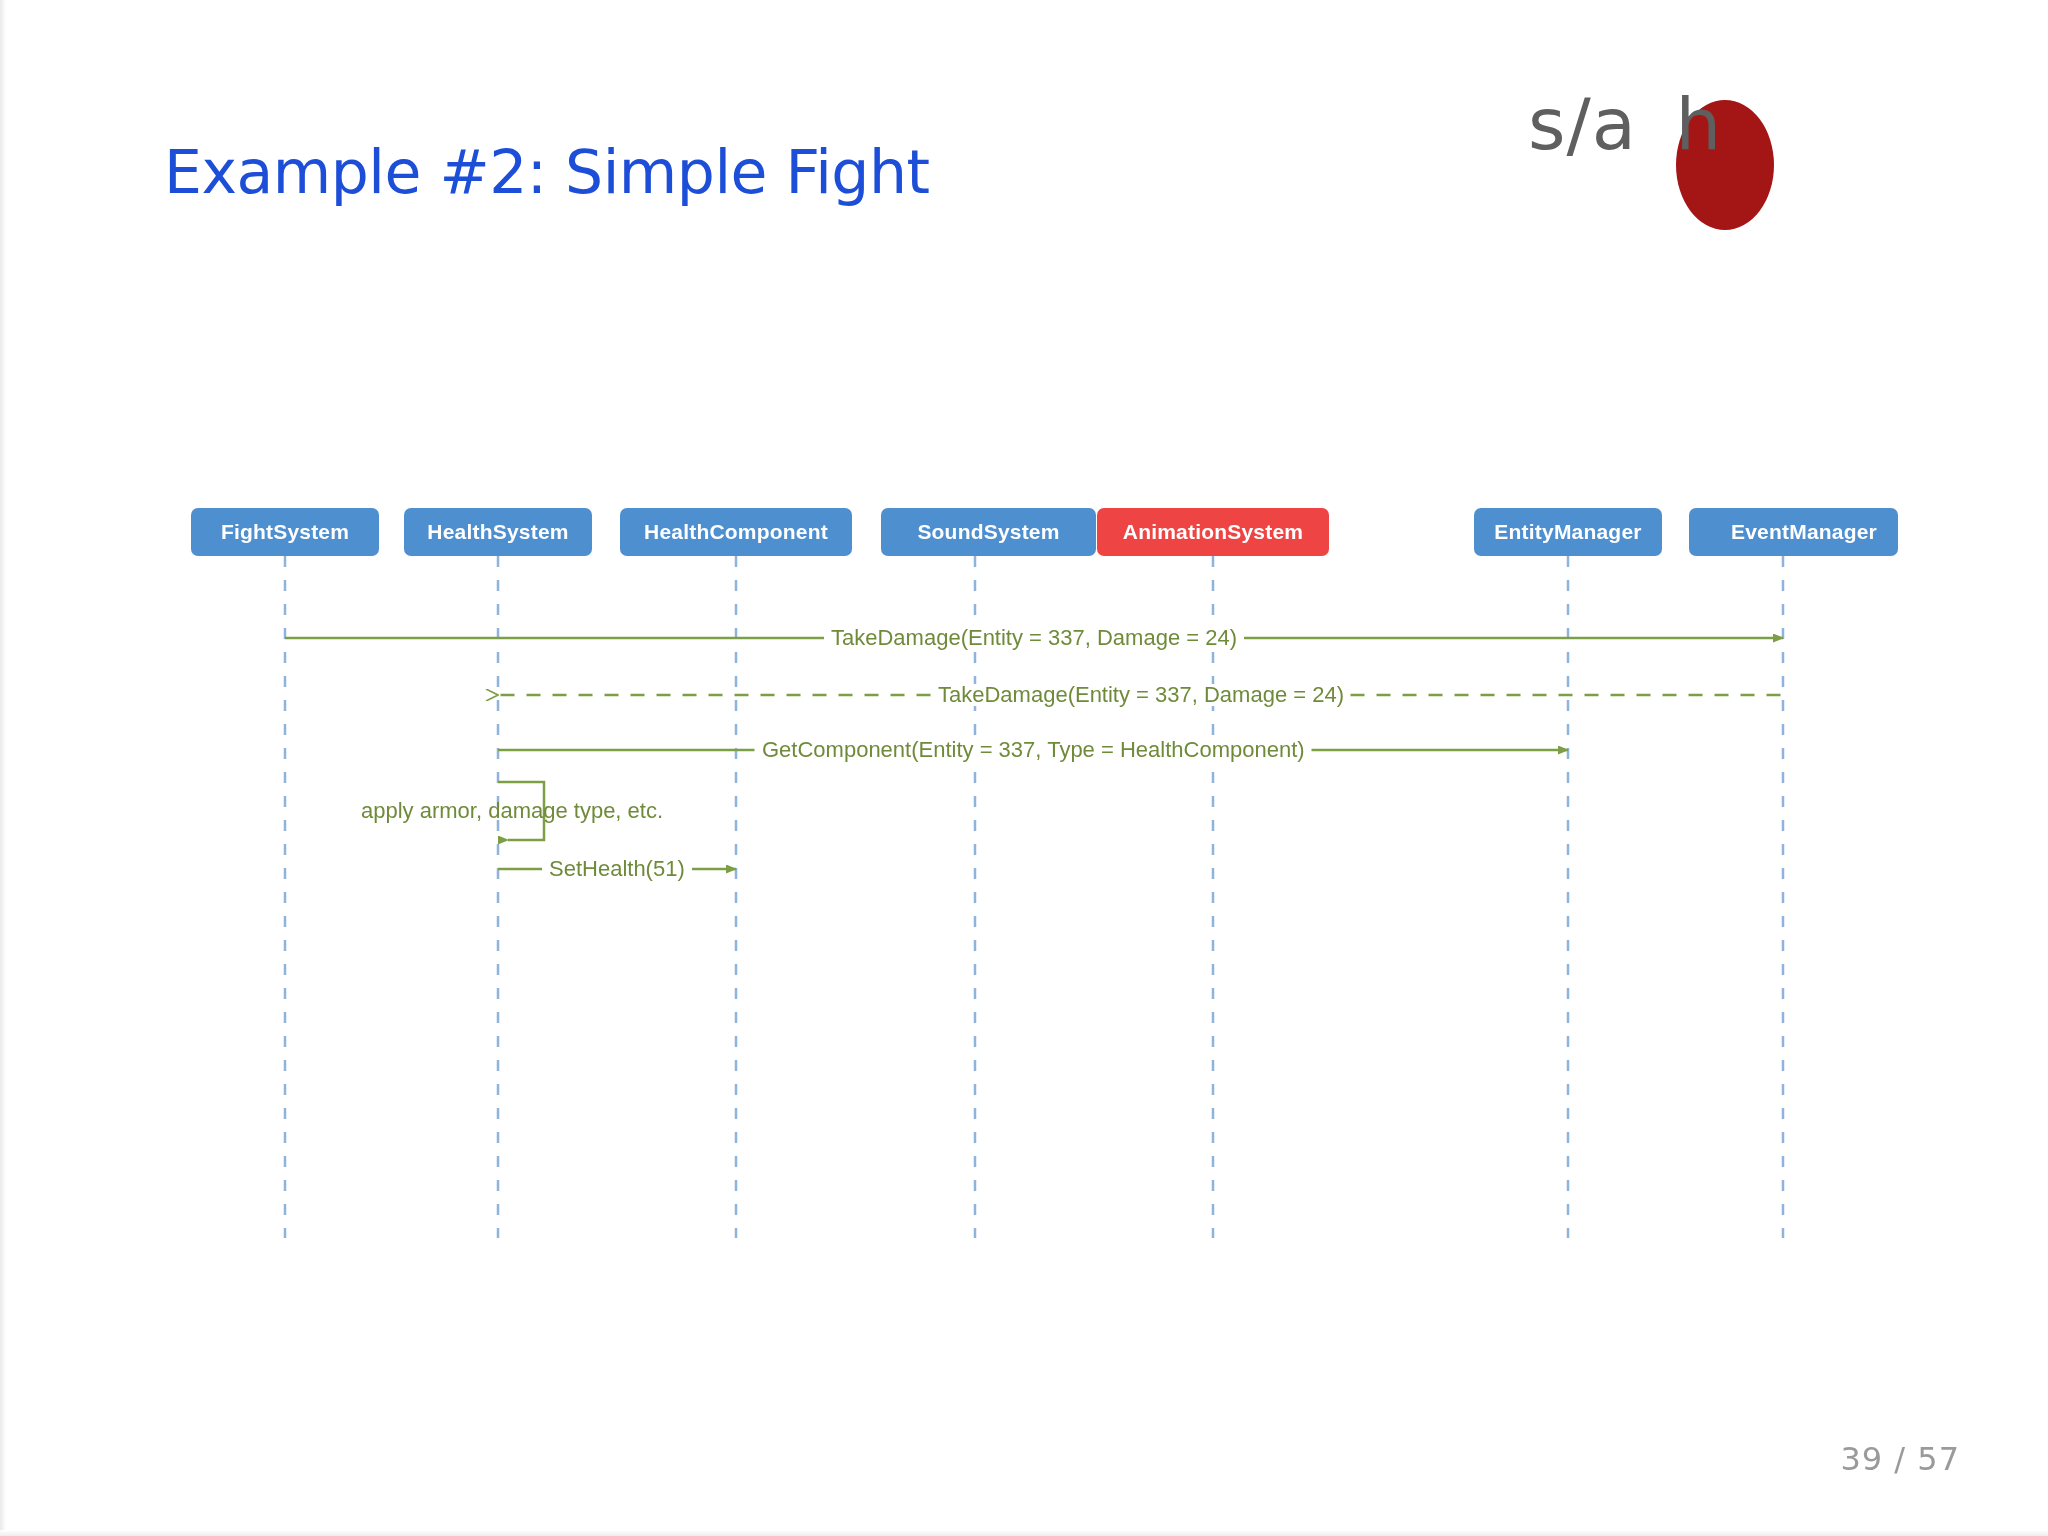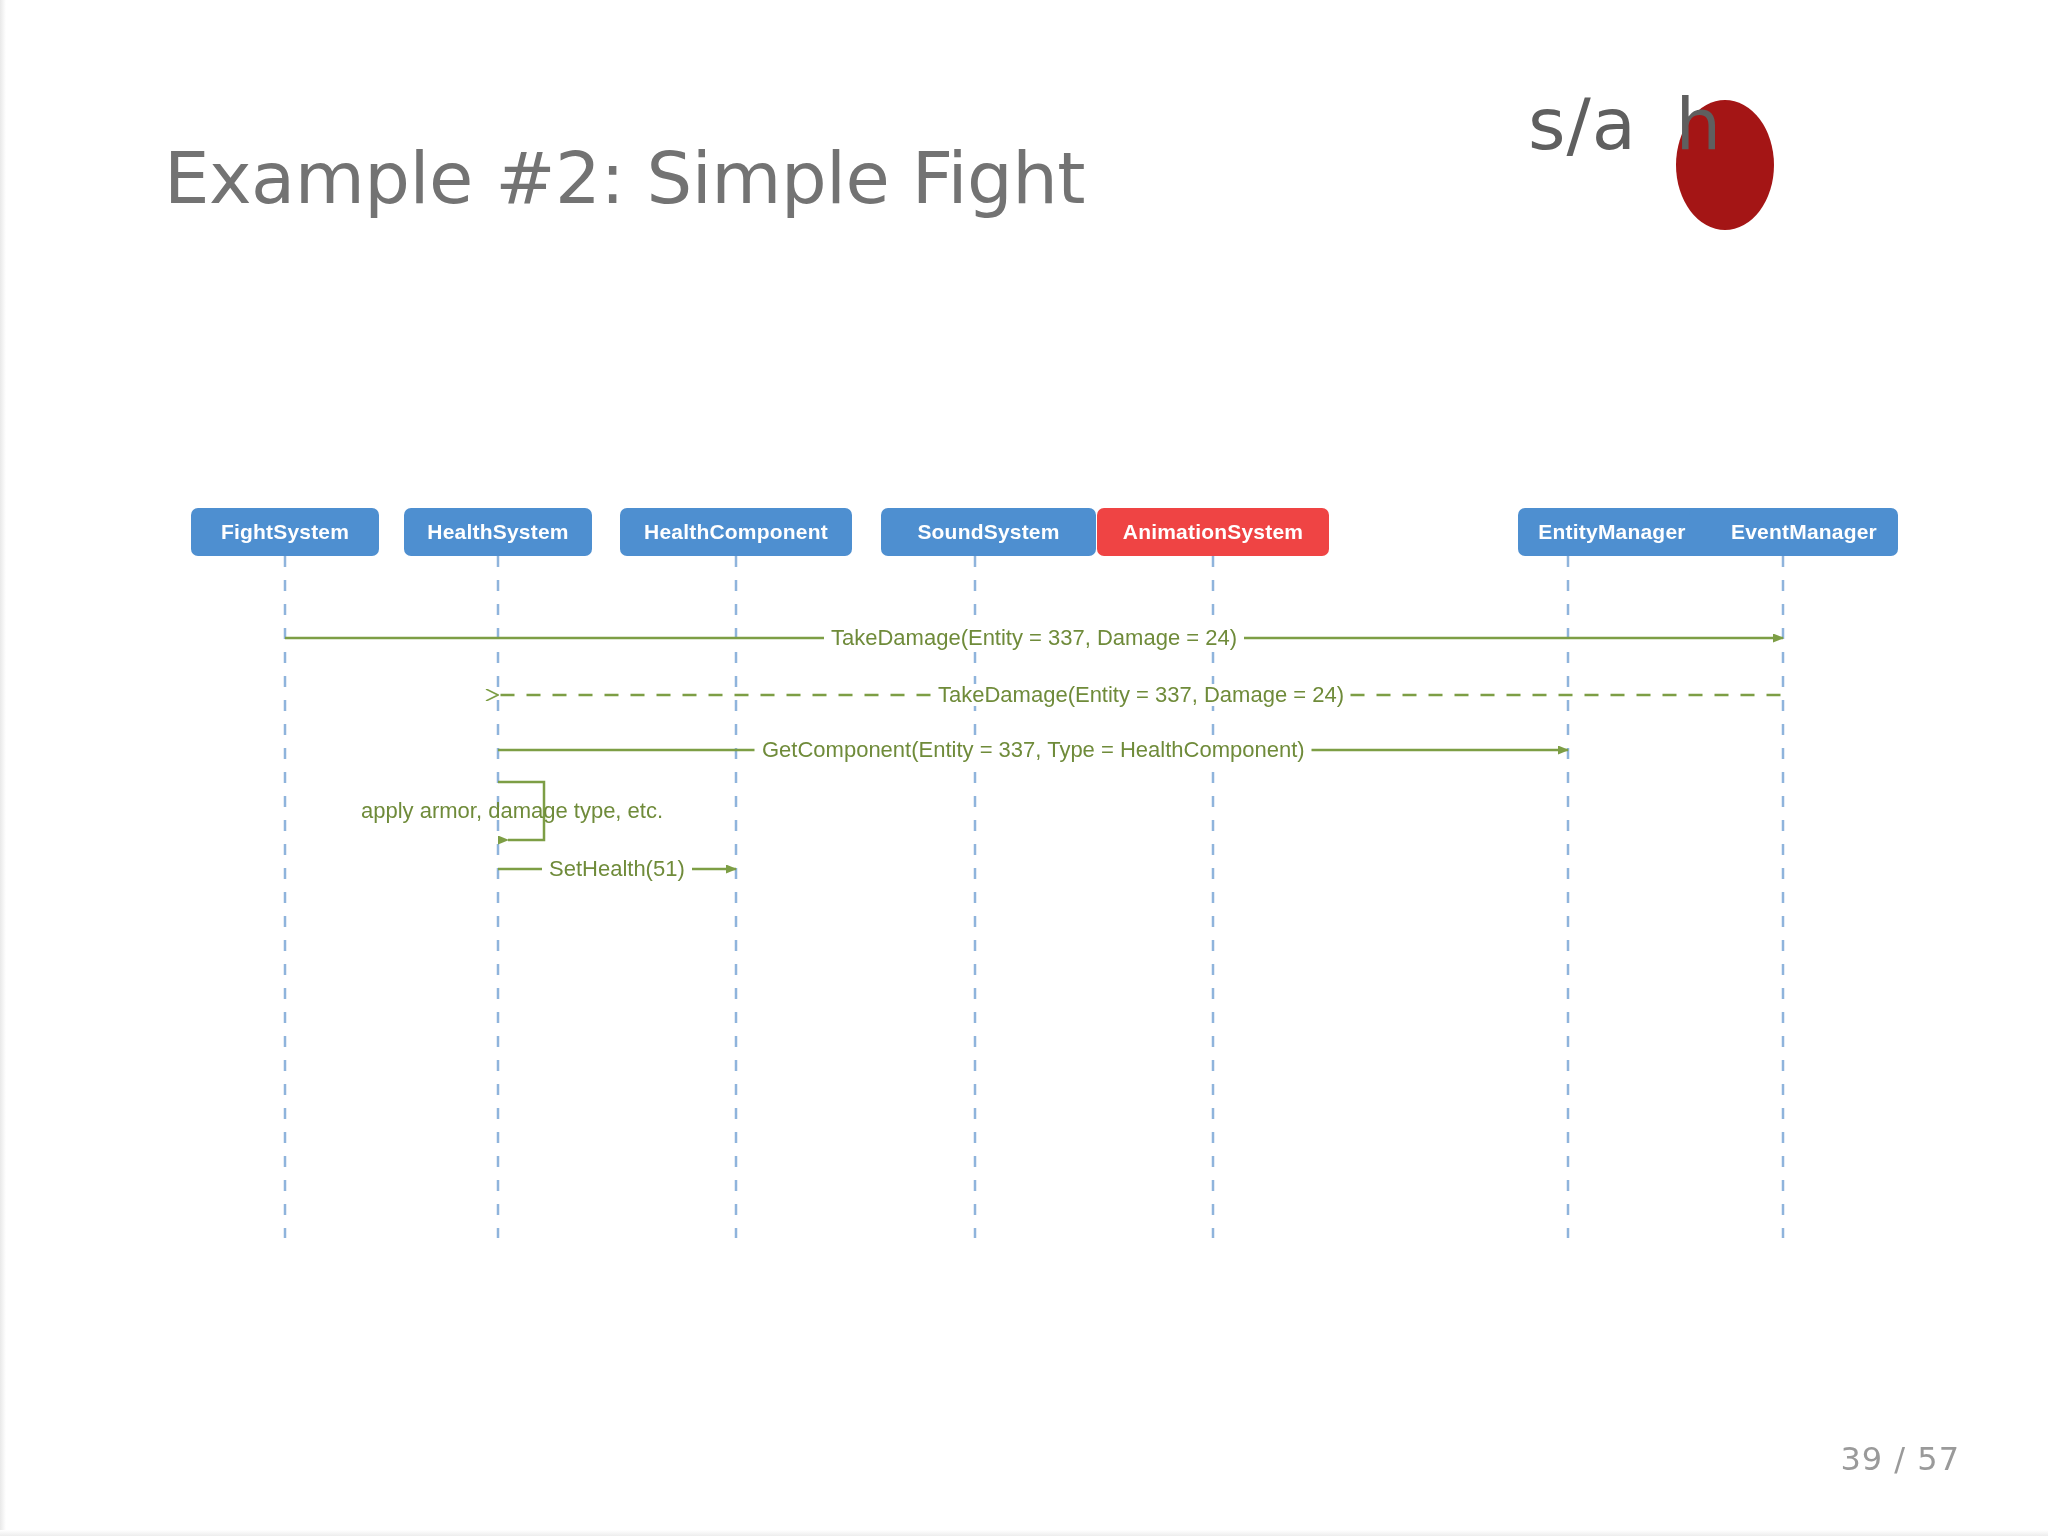--- a/index.html
+++ b/index.html
@@ -38,23 +38,23 @@
     left: 0; bottom: 0;
     width: 2048px; height: 6px;
     background: linear-gradient(to top, #ededed, #ffffff);
   }
 
   
   #page-title {
     position: absolute;
     left: 164px;
     top: 142px;
-    font-size: 72px;
+    font-size: 60px;
     font-weight: 400;
-    color: #737373;
+    color: #1d4ed8;
     letter-spacing: -0.5px;
     font-family: "DejaVu Sans", sans-serif;
     white-space: nowrap;
     line-height: 1.0;
   }
 
   
   #logo {
     position: absolute;
     left: 1528px;
@@ -201,21 +201,21 @@
           <line x1="692" x2="736" y1="869" y2="869" stroke="#7d9e45" stroke-width="2.5" marker-end="url(#arrow-filled)"></line>
           <path d="M498,782 H544 V840 H508" fill="none" stroke="#7d9e45" stroke-width="2.5" marker-end="url(#arrow-filled-left)"></path>
         </g>
     </svg>
     <div id="lifeline-boxes">
         <div class="lifeline-box" style="left: 191px; top: 508px; width: 188px; background: rgb(78, 143, 208);">FightSystem</div>
         <div class="lifeline-box" style="left: 404px; top: 508px; width: 188px; background: rgb(78, 143, 208);">HealthSystem</div>
         <div class="lifeline-box" style="left: 620px; top: 508px; width: 232px; background: rgb(78, 143, 208);">HealthComponent</div>
         <div class="lifeline-box" style="left: 881px; top: 508px; width: 215px; background: rgb(78, 143, 208);">SoundSystem</div>
         <div class="lifeline-box" style="left: 1097px; top: 508px; width: 232px; background: #ef4444;">AnimationSystem</div>
-        <div class="lifeline-box" style="left: 1474px; top: 508px; width: 188px; background: rgb(78, 143, 208); margin-left: 44px;">EntityManager</div>
+        <div class="lifeline-box" style="left: 1474px; top: 508px; width: 188px; background: rgb(78, 143, 208);">EntityManager</div>
         <div class="lifeline-box" style="left: 1689px; top: 508px; width: 188px; background: rgb(78, 143, 208); padding-left: 21px;">EventManager</div>
       </div>
     <div id="message-labels">
         <div class="msg-label" style="color: rgb(111, 139, 58); left: 826px; top: 627px;">TakeDamage(Entity = 337, Damage = 24)</div>
         <div class="msg-label" style="color: rgb(111, 139, 58); left: 933px; top: 684px;">TakeDamage(Entity = 337, Damage = 24)</div>
         <div class="msg-label" style="color: rgb(111, 139, 58); left: 757px; top: 739px;">GetComponent(Entity = 337, Type = HealthComponent)</div>
         <div class="msg-label" style="color: rgb(111, 139, 58); left: 544px; top: 858px;">SetHealth(51)</div>
         <div class="note-label" style="color: rgb(111, 139, 58); left: 361px; top: 800px;">apply armor, damage type, etc.</div>
       </div>
   </div>

